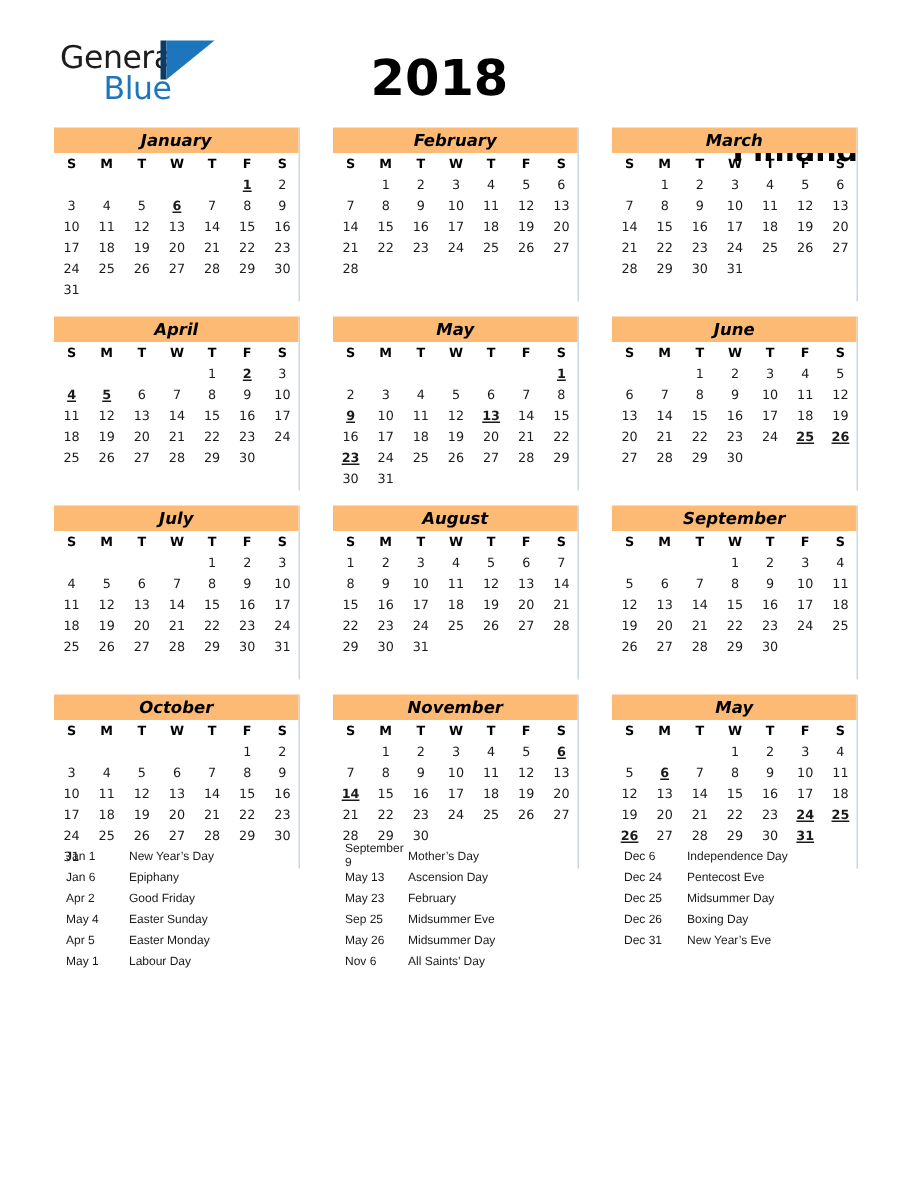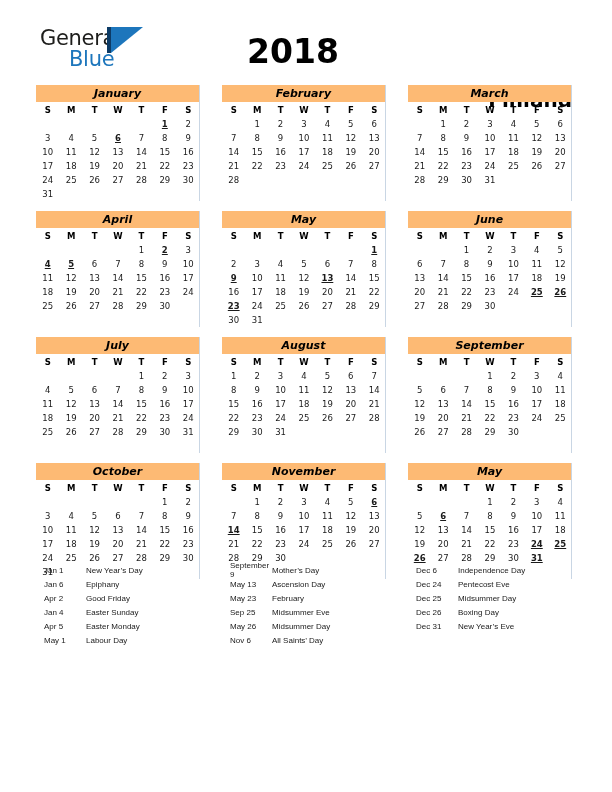--- a/index.html
+++ b/index.html
@@ -1062,21 +1062,21 @@
       </div>
       <div class="legend-row">
         <span class="legend-date">Jan 6</span>
         <span class="legend-name">Epiphany</span>
       </div>
       <div class="legend-row">
         <span class="legend-date">Apr 2</span>
         <span class="legend-name">Good Friday</span>
       </div>
       <div class="legend-row">
-        <span class="legend-date">Jan 4</span>
+        <span class="legend-date">May 4</span>
         <span class="legend-name">Easter Sunday</span>
       </div>
       <div class="legend-row">
         <span class="legend-date">Apr 5</span>
         <span class="legend-name">Easter Monday</span>
       </div>
       <div class="legend-row">
         <span class="legend-date">May 1</span>
         <span class="legend-name">Labour Day</span>
       </div>

